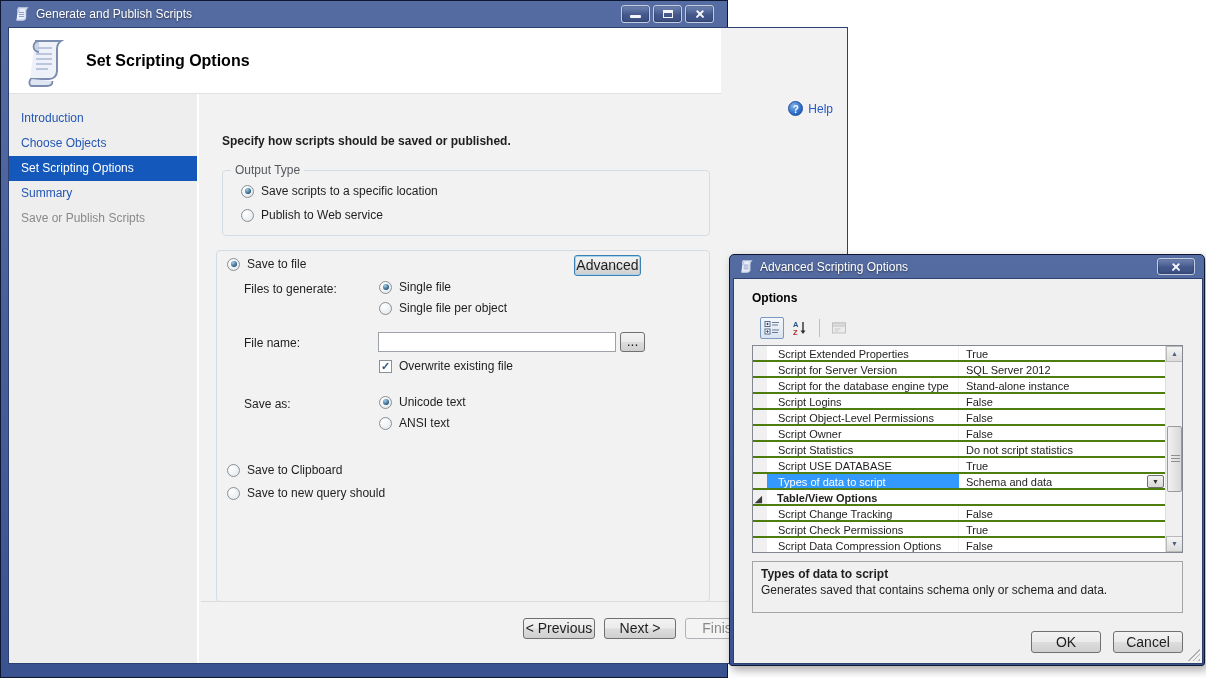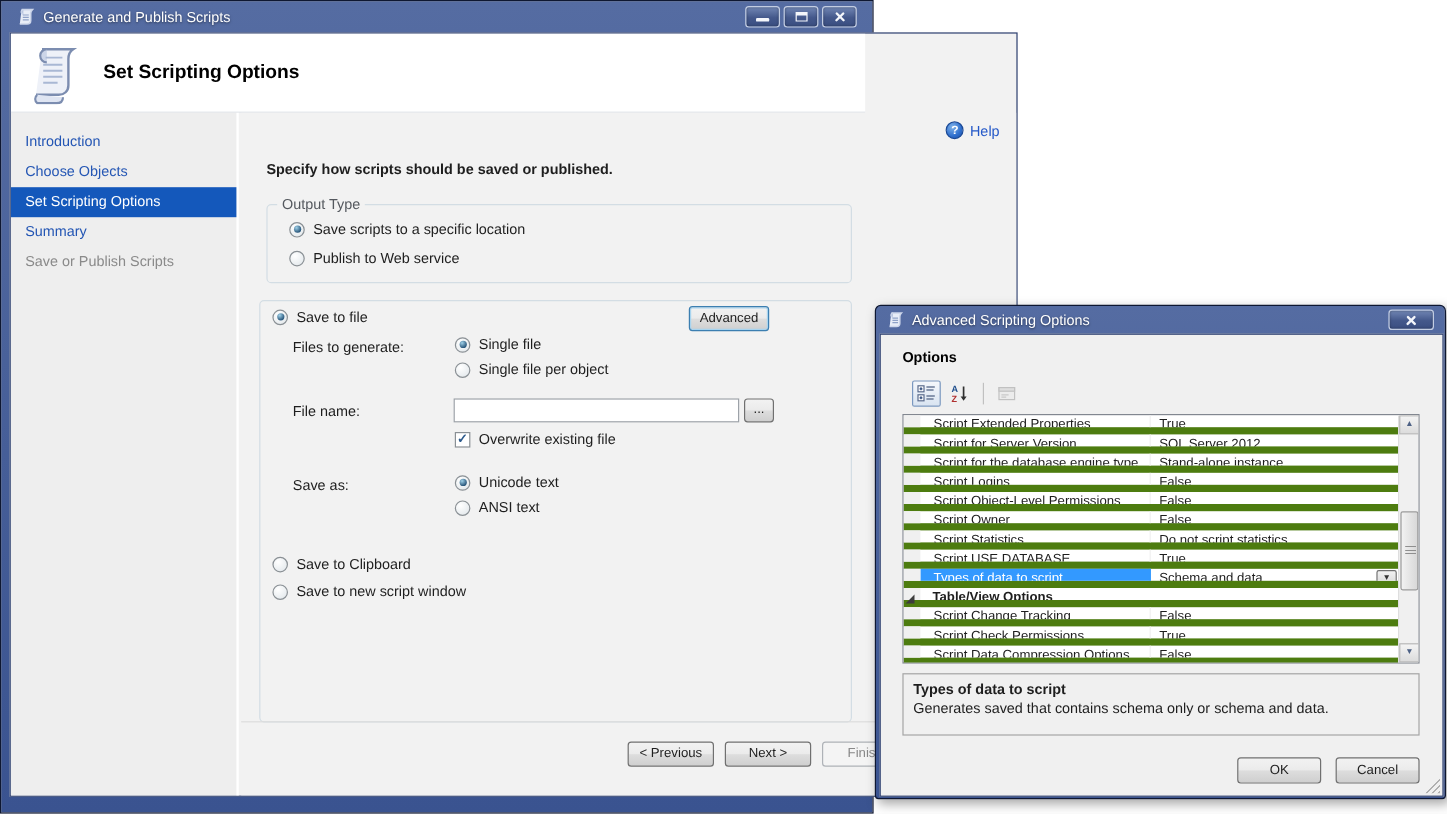--- a/index.html
+++ b/index.html
@@ -50,21 +50,21 @@
                background:radial-gradient(circle at 35% 30%, #ffffff, #dfe5e9); position:relative; }
   .radio-dot.on::after { content:""; position:absolute; left:2.5px; top:2.5px; width:6px; height:6px; border-radius:50%;
                background:radial-gradient(circle at 35% 30%, #9fd0e8, #2c5a7e 70%); }
   .checkbox { width:13px; height:13px; border:1px solid #8a9095; background:#fff; flex:0 0 13px;
               font-size:11px; line-height:11px; text-align:center; color:#2d5a8c; font-weight:bold; }
   .check-row { position:absolute; display:flex; align-items:center; gap:7px; cursor:pointer; white-space:nowrap; }
   .field-label { position:absolute; white-space:nowrap; }
 
   
   .btn { display:inline-block; border:1px solid #707070; border-radius:3px; text-align:center; cursor:pointer;
-         background:linear-gradient(#f2f2f2,#ebebeb 48%,#dddddd 52%,#cfcfcf); font-size:11px; color:#1e1e1e; }
+         background:linear-gradient(#f2f2f2,#ebebeb 48%,#dddddd 52%,#cfcfcf); font-size:14px; color:#1e1e1e; }
   .btn.focus { border-color:#3c7fb1; box-shadow:0 0 0 1px #a8d4ef inset; }
   .btn.disabled { background:#f4f4f4; border-color:#aeb2b7; color:#898989; cursor:default; }
   .wizard-footer { position:absolute; left:192px; right:0; top:573px; border-top:1px solid #dcdcdc; height:45px; }
   .footer-btns { position:absolute; right:9px; top:16px; display:flex; gap:9px; }
   .footer-btns .btn { width:72px; height:21px; line-height:19px; }
 
   .text-input { position:absolute; height:20px; border:1px solid #9da2a8; background:#ffffff; padding:0 4px; font:12px "Liberation Sans",sans-serif; }
 
   
   #adv-dialog { left:729px; top:254px; width:476px; height:412px; padding:0 3px 3px 3px; border-radius:5px 5px 3px 3px;
@@ -76,21 +76,21 @@
   .options-label { position:absolute; left:18px; top:12px; font-weight:bold; color:#000; }
   .pg-toolbar { position:absolute; left:26px; top:38px; display:flex; align-items:center; gap:4px; }
   .tool-btn { width:24px; height:22px; display:flex; align-items:center; justify-content:center; border:1px solid transparent; border-radius:2px; cursor:pointer; }
   .tool-btn.active { border-color:#7a98c0; background:linear-gradient(#f4f7fb,#d9e4f1); }
   .tool-btn.disabled { opacity:.45; cursor:default; }
   .tool-sep { width:1px; height:18px; background:#c0c0c0; margin:0 3px; }
 
   
   .pgrid { position:absolute; left:18px; top:66px; width:431px; height:208px; background:#ffffff; border:1px solid #828790; overflow:hidden; }
   .pg-rows { position:absolute; left:0; top:0; right:17px; }
-  .pg-row { display:flex; height:16px; line-height:16px; font-size:11px; border-bottom:6px solid #4d7c0f; cursor:default; }
+  .pg-row { display:flex; height:16px; line-height:16px; font-size:11px; border-bottom:2px solid #4d7c0f; cursor:default; }
   .pg-gutter { width:14px; background:#f0f0f0; flex:0 0 14px; position:relative; }
   .pg-name { width:192px; flex:0 0 192px; padding-left:11px; border-right:1px solid #f0f0f0; white-space:nowrap; overflow:hidden; }
   .pg-value { flex:1; padding-left:7px; white-space:nowrap; overflow:hidden; position:relative; }
   .pg-row.selected .pg-name { background:#3399ff; color:#ffffff; border-right-color:#3399ff; }
   .pg-row.category { font-weight:bold; }
   .pg-row.category .pg-name { border-right:none; width:auto; flex:1; padding-left:10px; }
   .expander { position:absolute; left:2px; top:1px; font-size:9px; color:#3c3c3c; }
   .combo-btn { position:absolute; right:1px; top:1px; width:17px; height:13px; border:1px solid #707070; border-radius:2px;
                background:linear-gradient(#f2f2f2,#d8d8d8); font-size:7px; color:#333; text-align:center; line-height:12px; cursor:pointer; }
 
@@ -210,21 +210,21 @@
           <span class="radio-dot"></span>
           <span>ANSI text</span>
         </div>
 
         <div class="radio-row" style="left:10px; top:212px;">
           <span class="radio-dot"></span>
           <span>Save to Clipboard</span>
         </div>
         <div class="radio-row" style="left:10px; top:235px;">
           <span class="radio-dot"></span>
-          <span>Save to new script window</span>
+          <span>Save to new query should</span>
         </div>
       </div>
     </div>
 
     <div class="wizard-footer">
       <div class="footer-btns">
         <div class="btn">&lt; Previous</div>
         <div class="btn">Next &gt;</div>
         <div class="btn disabled">Finish</div>
         <div class="btn">Cancel</div>

